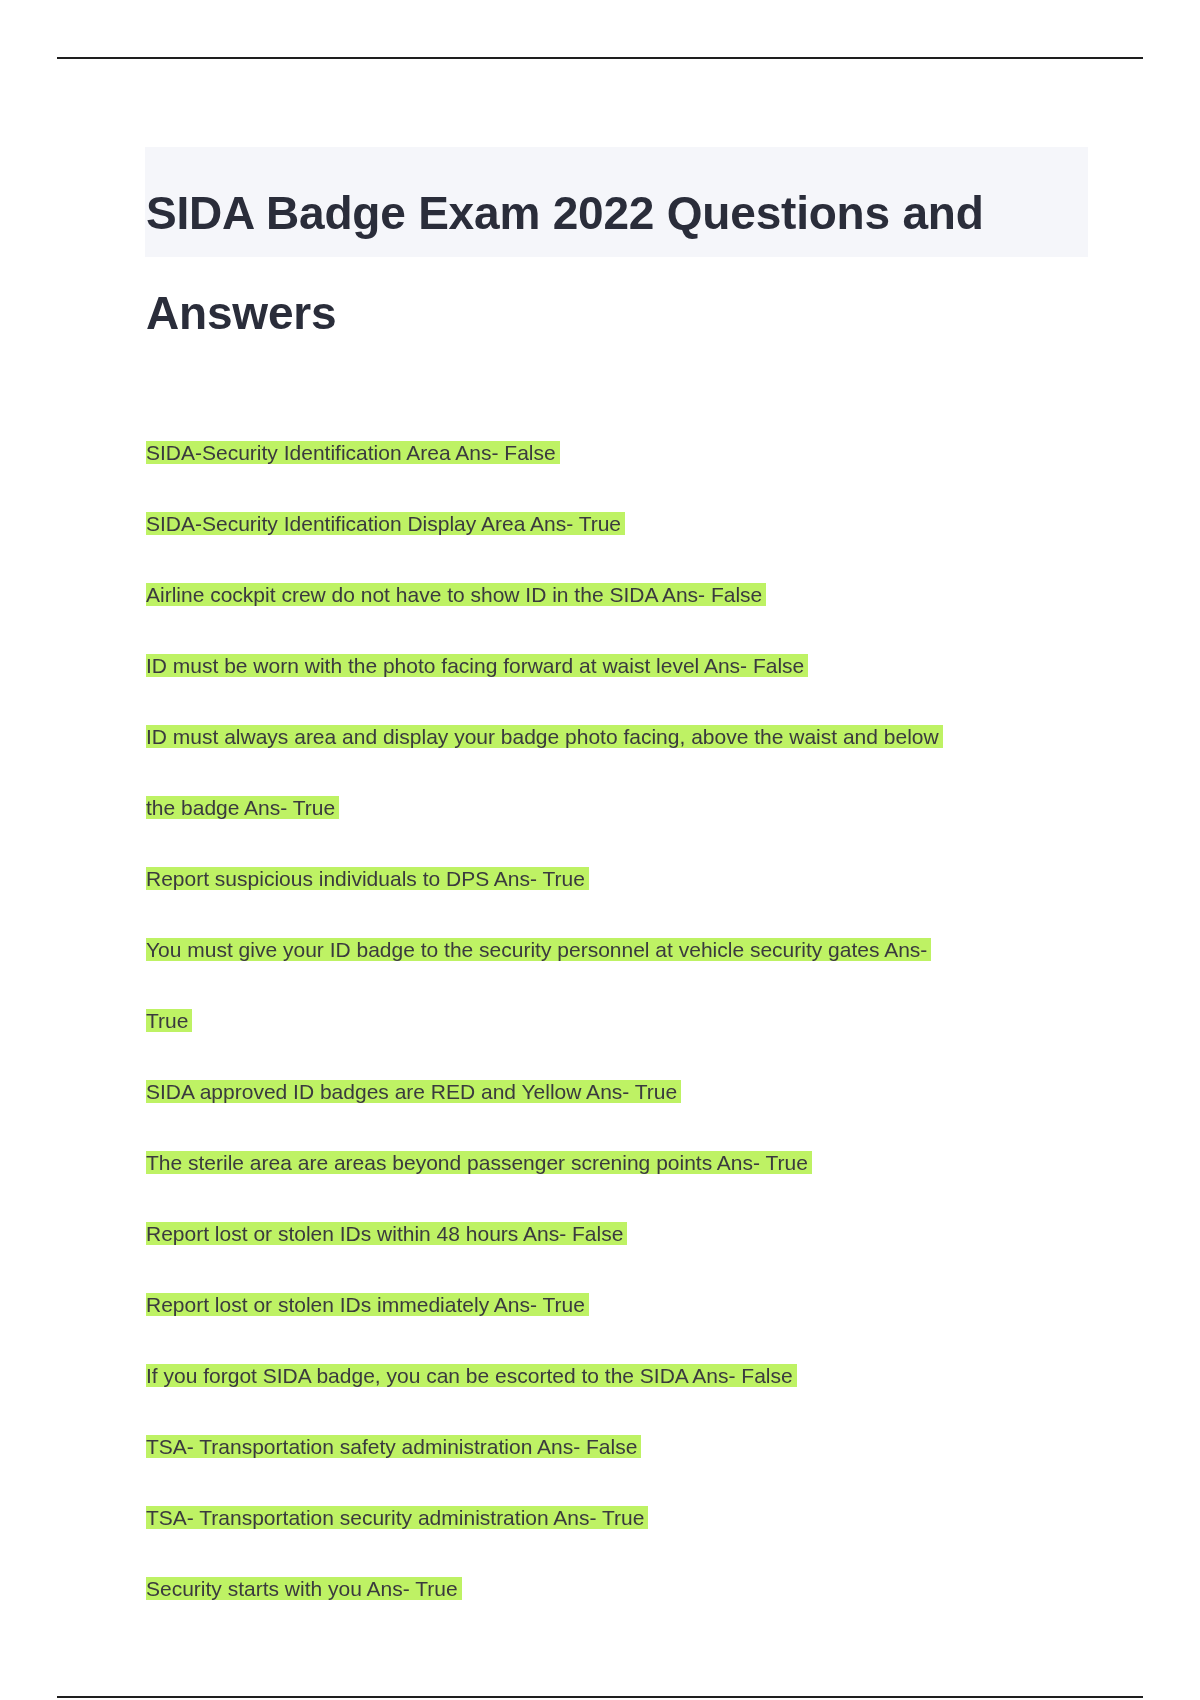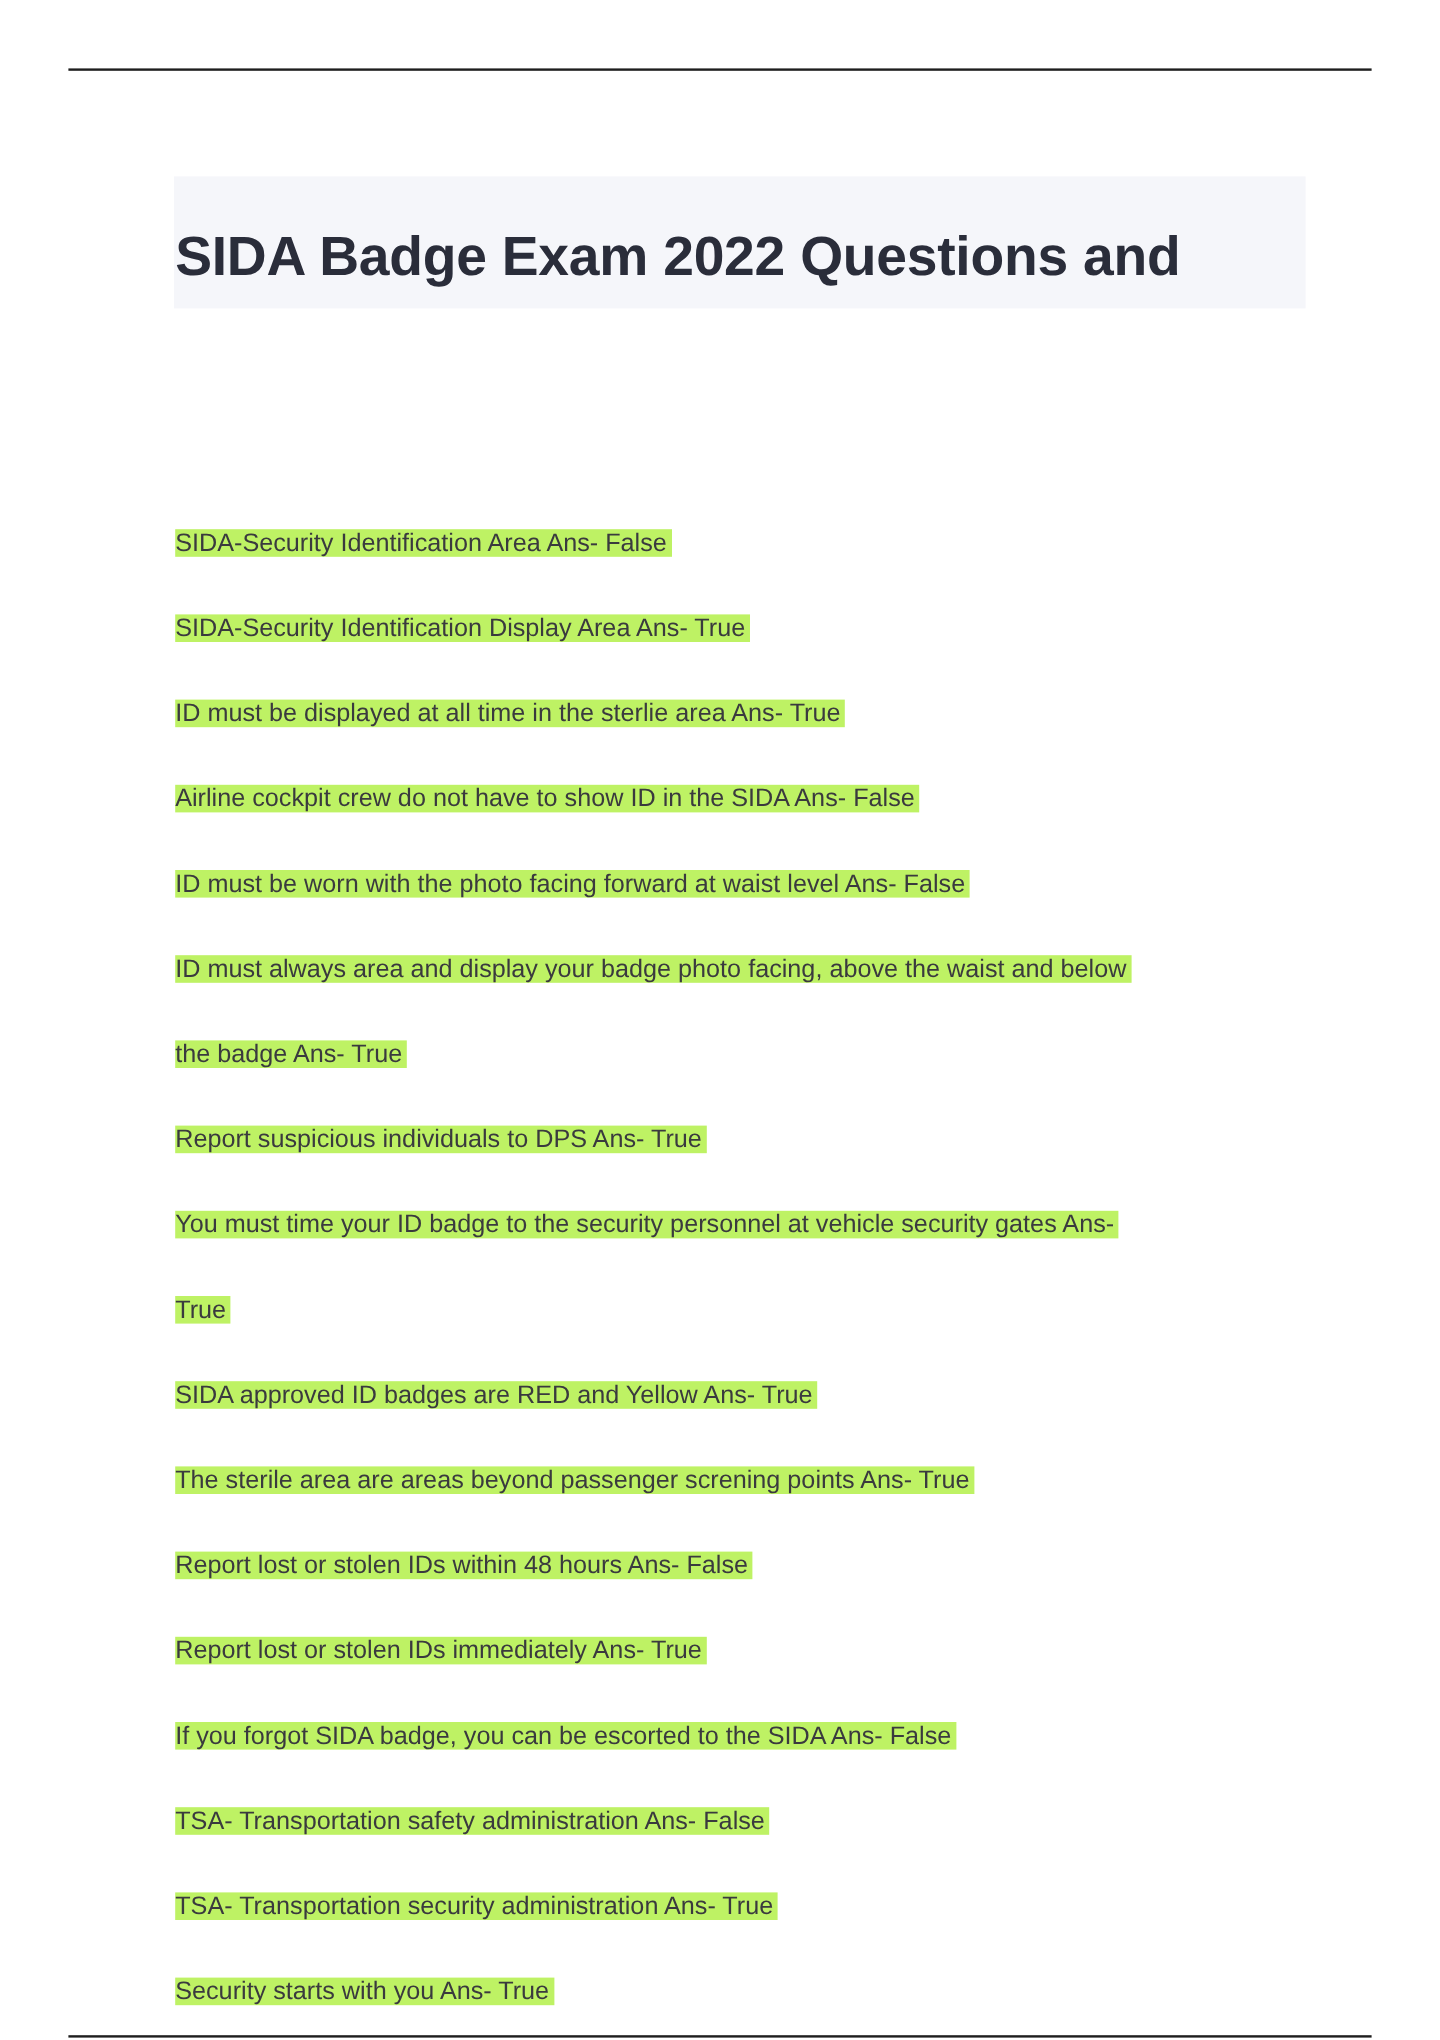--- a/index.html
+++ b/index.html
@@ -73,47 +73,45 @@
   }
 </style>
 </head>
 <body>
 
 <div class="rule top"></div>
 
 <div class="title-box"></div>
 <h1 class="title">
   <span class="qa-line">SIDA Badge Exam 2022 Questions and</span>
+  <span class="qa-line">Answers</span>
 </h1>
 
 <ul class="qa-list">
   <li class="qa-item">
     <span class="qa-line"><span class="hl">SIDA-Security Identification Area  Ans- False</span></span>
   </li>
   <li class="qa-item">
     <span class="qa-line"><span class="hl">SIDA-Security Identification Display Area  Ans- True</span></span>
-  </li>
-  <li class="qa-item">
-    <span class="qa-line"><span class="hl">ID must be displayed at all time in the sterlie area  Ans- True</span></span>
   </li>
   <li class="qa-item">
     <span class="qa-line"><span class="hl">Airline cockpit crew do not have to show ID in the SIDA  Ans- False</span></span>
   </li>
   <li class="qa-item">
     <span class="qa-line"><span class="hl">ID must be worn with the photo facing forward at waist level  Ans- False</span></span>
   </li>
   <li class="qa-item">
     <span class="qa-line"><span class="hl">ID must always area and display your badge photo facing, above the waist and below</span></span>
     <span class="qa-line"><span class="hl">the badge  Ans- True</span></span>
   </li>
   <li class="qa-item">
     <span class="qa-line"><span class="hl">Report suspicious individuals to DPS  Ans- True</span></span>
   </li>
   <li class="qa-item">
-    <span class="qa-line"><span class="hl">You must time your ID badge to the security personnel at vehicle security gates  Ans-</span></span>
+    <span class="qa-line"><span class="hl">You must give your ID badge to the security personnel at vehicle security gates  Ans-</span></span>
     <span class="qa-line"><span class="hl">True</span></span>
   </li>
   <li class="qa-item">
     <span class="qa-line"><span class="hl">SIDA approved ID badges are RED and Yellow  Ans- True</span></span>
   </li>
   <li class="qa-item">
     <span class="qa-line"><span class="hl">The sterile area are areas beyond passenger screning points  Ans- True</span></span>
   </li>
   <li class="qa-item">
     <span class="qa-line"><span class="hl">Report lost or stolen IDs within 48 hours  Ans- False</span></span>

